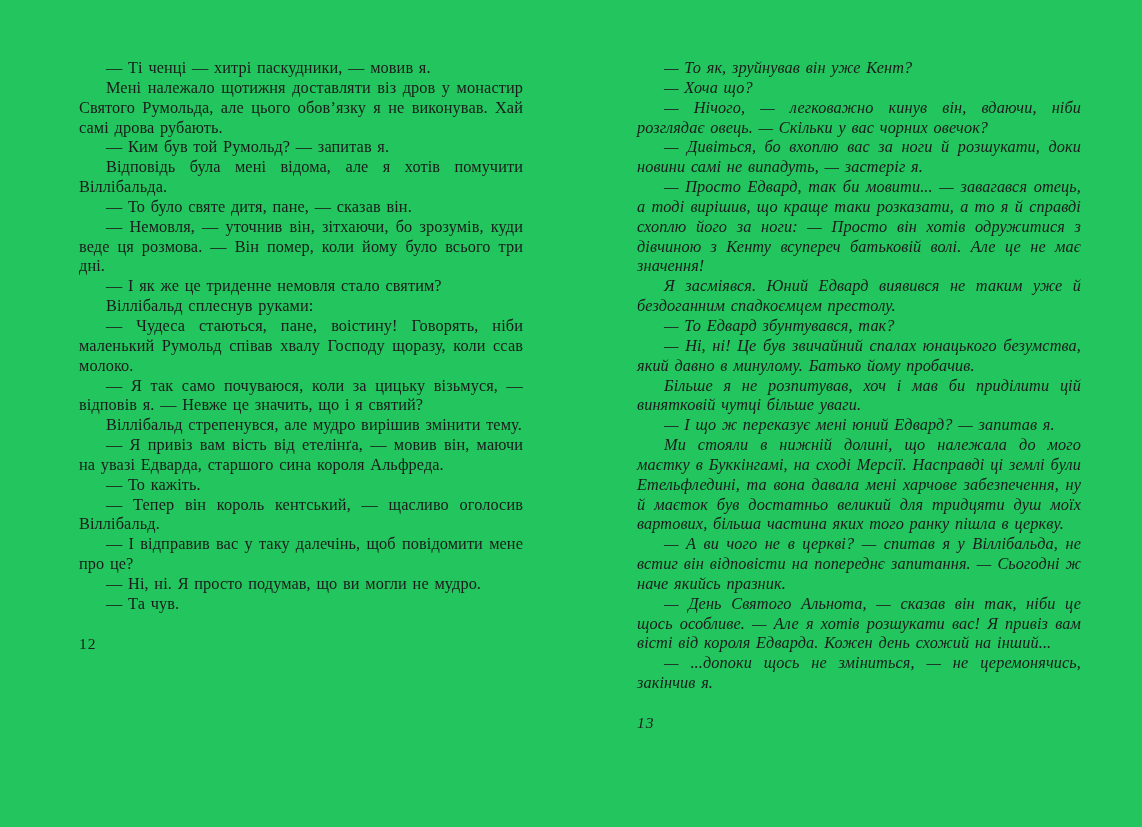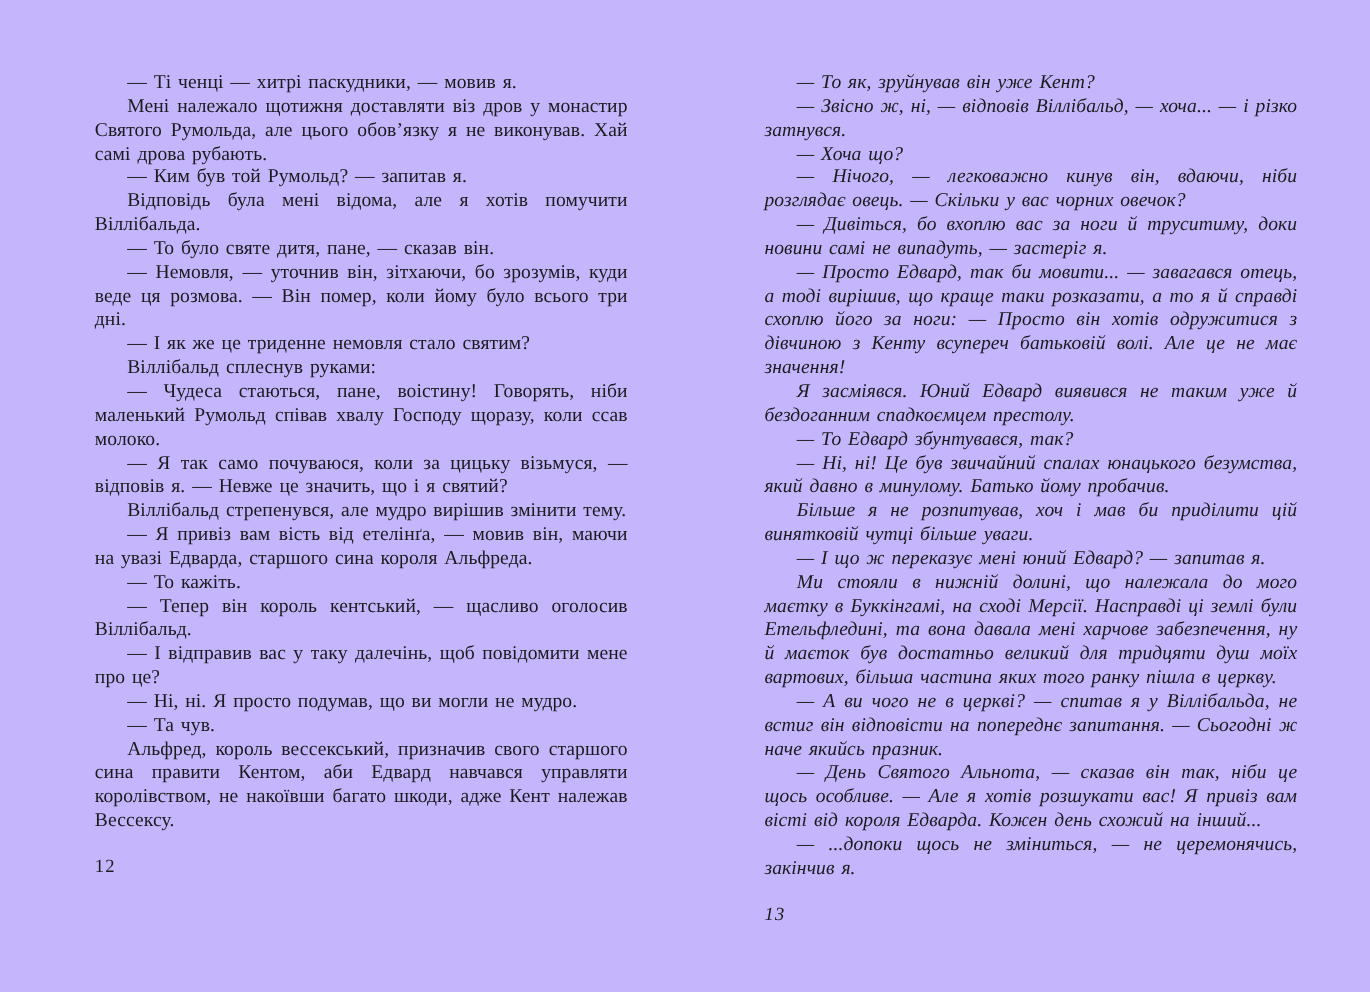--- a/index.html
+++ b/index.html
@@ -4,21 +4,21 @@
 <style>
   html, body {
     margin: 0;
     padding: 0;
     background: #ffffff;
   }
   .spread {
     position: relative;
     width: 1142px;
     height: 827px;
-    background: #c4b5fd;
+    background: #22c55e;
     overflow: hidden;
     font-family: "Liberation Serif", "DejaVu Serif", serif;
     color: #1b1b1b;
   }
   .page {
     position: absolute;
     top: 58px;
     width: 444px;
   }
   .page-left  { left: 79px; }
@@ -55,32 +55,30 @@
         <p class="para">Віллібальд сплеснув руками:</p>
         <p class="para">— Чудеса стаються, пане, воістину! Говорять, ніби маленький Румольд співав хвалу Господу щоразу, коли ссав молоко.</p>
         <p class="para">— Я так само почуваюся, коли за цицьку візьмуся, — відповів я. — Невже це значить, що і я святий?</p>
         <p class="para">Віллібальд стрепенувся, але мудро вирішив змінити тему.</p>
         <p class="para">— Я привіз вам вість від етелінґа, — мовив він, маючи на увазі Едварда, старшого сина короля Альфреда.</p>
         <p class="para">— То кажіть.</p>
         <p class="para">— Тепер він король кентський, — щасливо оголосив Віллібальд.</p>
         <p class="para">— І відправив вас у таку далечінь, щоб повідомити мене про це?</p>
         <p class="para">— Ні, ні. Я просто подумав, що ви могли не мудро.</p>
         <p class="para">— Та чув.</p>
-        <p class="para">Альфред, король вессекський, призначив свого старшого сина правити Кентом, аби Едвард навчався управляти королівством, не накоївши багато шкоди, адже Кент належав Вессексу.</p>
       </div>
     <div class="page-number">12</div>
   </div>
 
   <div class="page page-right">
     <div class="text-block">
         <p class="para">— То як, зруйнував він уже Кент?</p>
-        <p class="para">— Звісно ж, ні, — відповів Віллібальд, — хоча... — і різко затнувся.</p>
         <p class="para">— Хоча що?</p>
         <p class="para">— Нічого, — легковажно кинув він, вдаючи, ніби розглядає овець. — Скільки у вас чорних овечок?</p>
-        <p class="para">— Дивіться, бо вхоплю вас за ноги й труситиму, доки новини самі не випадуть, — застеріг я.</p>
+        <p class="para">— Дивіться, бо вхоплю вас за ноги й розшукати, доки новини самі не випадуть, — застеріг я.</p>
         <p class="para">— Просто Едвард, так би мовити... — завагався отець, а тоді вирішив, що краще таки розказати, а то я й справді схоплю його за ноги: — Просто він хотів одружитися з дівчиною з Кенту всупереч батьковій волі. Але це не має значення!</p>
         <p class="para">Я засміявся. Юний Едвард виявився не таким уже й бездоганним спадкоємцем престолу.</p>
         <p class="para">— То Едвард збунтувався, так?</p>
         <p class="para">— Ні, ні! Це був звичайний спалах юнацького безумства, який давно в минулому. Батько йому пробачив.</p>
         <p class="para">Більше я не розпитував, хоч і мав би приділити цій винятковій чутці більше уваги.</p>
         <p class="para">— І що ж переказує мені юний Едвард? — запитав я.</p>
         <p class="para">Ми стояли в нижній долині, що належала до мого маєтку в Буккінгамі, на сході Мерсії. Насправді ці землі були Етельфледині, та вона давала мені харчове забезпечення, ну й маєток був достатньо великий для тридцяти душ моїх вартових, більша частина яких того ранку пішла в церкву.</p>
         <p class="para">— А ви чого не в церкві? — спитав я у Віллібальда, не встиг він відповісти на попереднє запитання. — Сьогодні ж наче якийсь празник.</p>
         <p class="para">— День Святого Альнота, — сказав він так, ніби це щось особливе. — Але я хотів розшукати вас! Я привіз вам вісті від короля Едварда. Кожен день схожий на інший...</p>
         <p class="para">— ...допоки щось не зміниться, — не церемонячись, закінчив я.</p>

